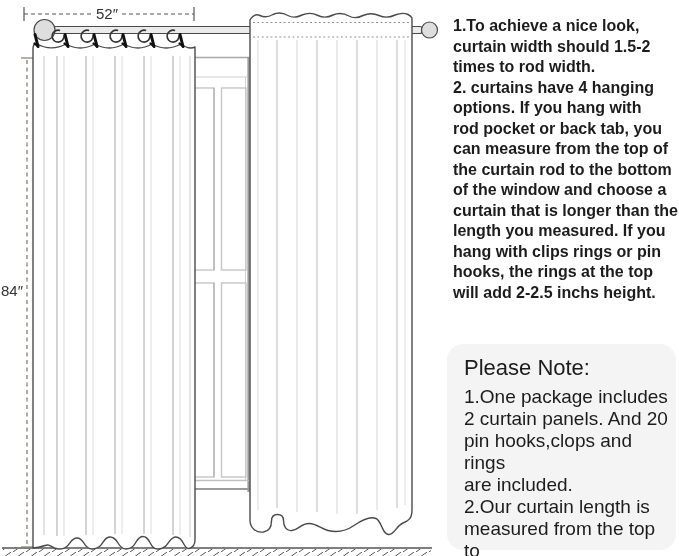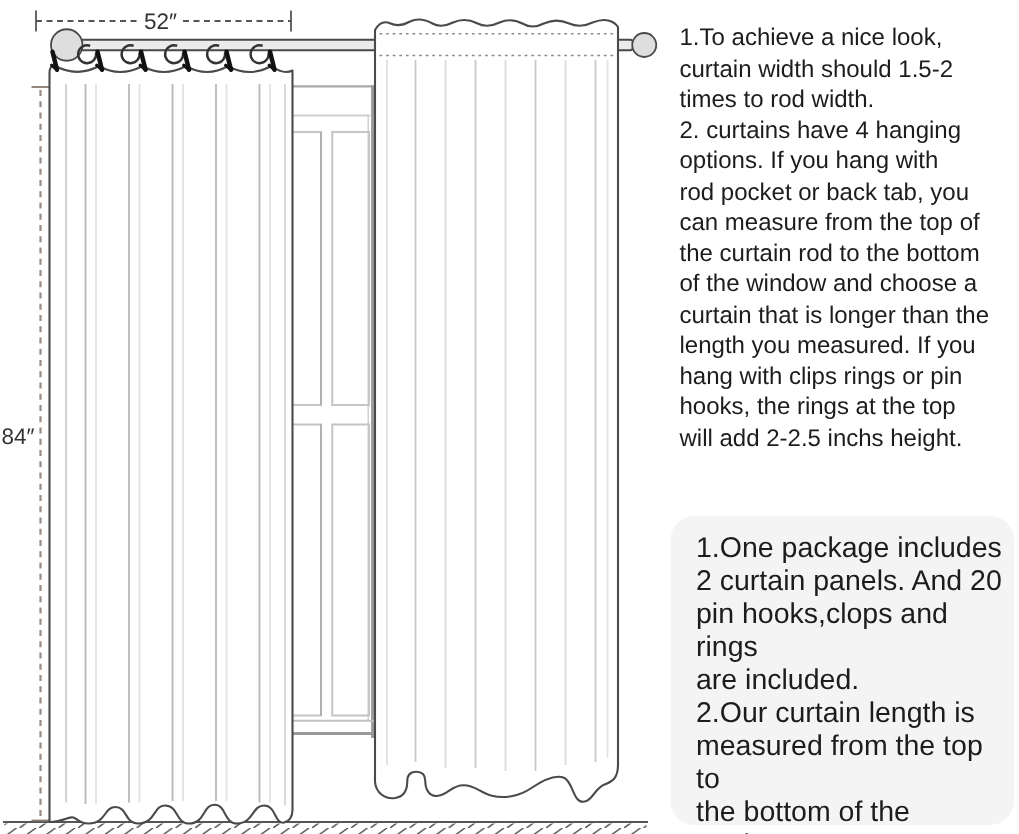--- a/index.html
+++ b/index.html
@@ -7,21 +7,21 @@
     width:679px; height:556px;
     background:#ffffff;
     font-family:"Liberation Sans", sans-serif;
     position:relative;
     overflow:hidden;
     color:#1c1c1c;
   }
   .diagram { position:absolute; left:0; top:0; }
   .text-col { position:absolute; left:453px; top:16px; width:225px; }
   .sug-heading { font-size:23px; letter-spacing:0.3px; margin-bottom:4px; }
-  .sug-body { font-size:16px; line-height:20.5px; white-space:pre-line; }
+  .sug-body { font-size:16px; line-height:20.5px; white-space:pre-line;font-weight:bold; }
   .note-box {
     position:absolute; left:447px; top:344px;
     width:229px; height:206px;
     background:#f4f4f4;
     border-radius:16px;
     box-sizing:border-box;
     padding:11px 8px 0 17px;
   }
   .note-heading { font-size:22px; margin-bottom:5px; }
   .note-body { font-size:19px; line-height:22px; white-space:pre-line; }
@@ -199,20 +199,21 @@
 the curtain rod to the bottom
 of the window and choose a
 curtain that is longer than the
 length you measured. If you
 hang with clips rings or pin
 hooks, the rings at the top
 will add 2-2.5 inchs height.</div>
 </div>
 
 <div class="note-box">
+  <div class="note-heading">Please Note:</div>
   <div class="note-body">1.One package includes
 2 curtain panels. And 20
 pin hooks,clops and rings
 are included.
 2.Our curtain length is
 measured from the top to
 the bottom of the curtian.</div>
 </div>
 
 </body></html>

